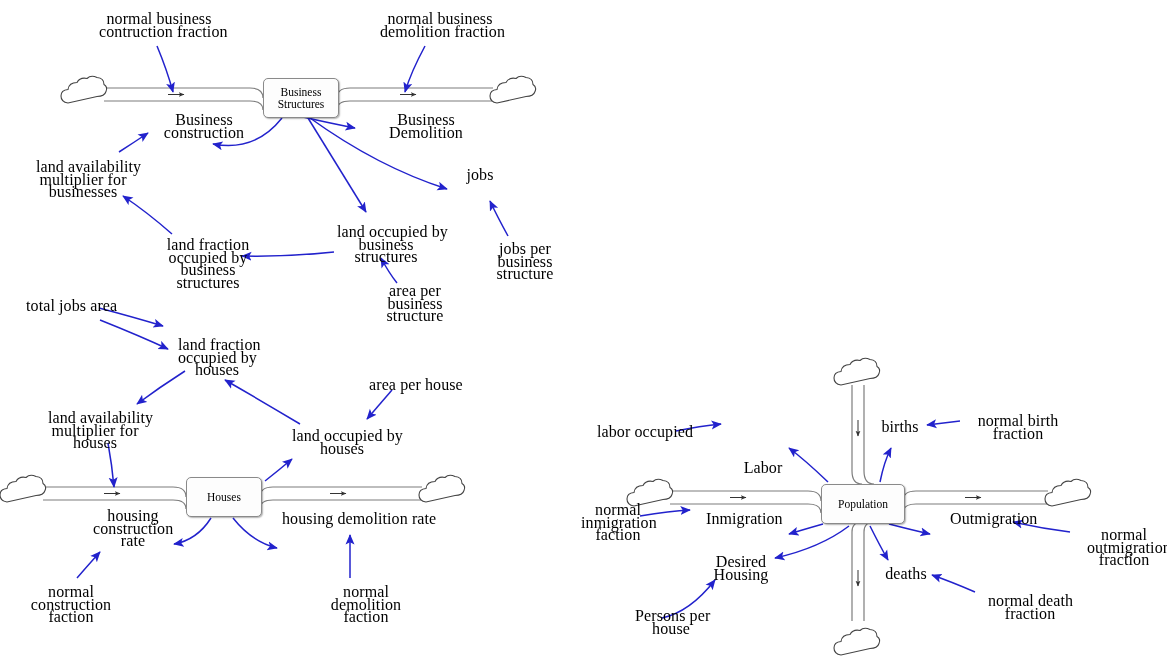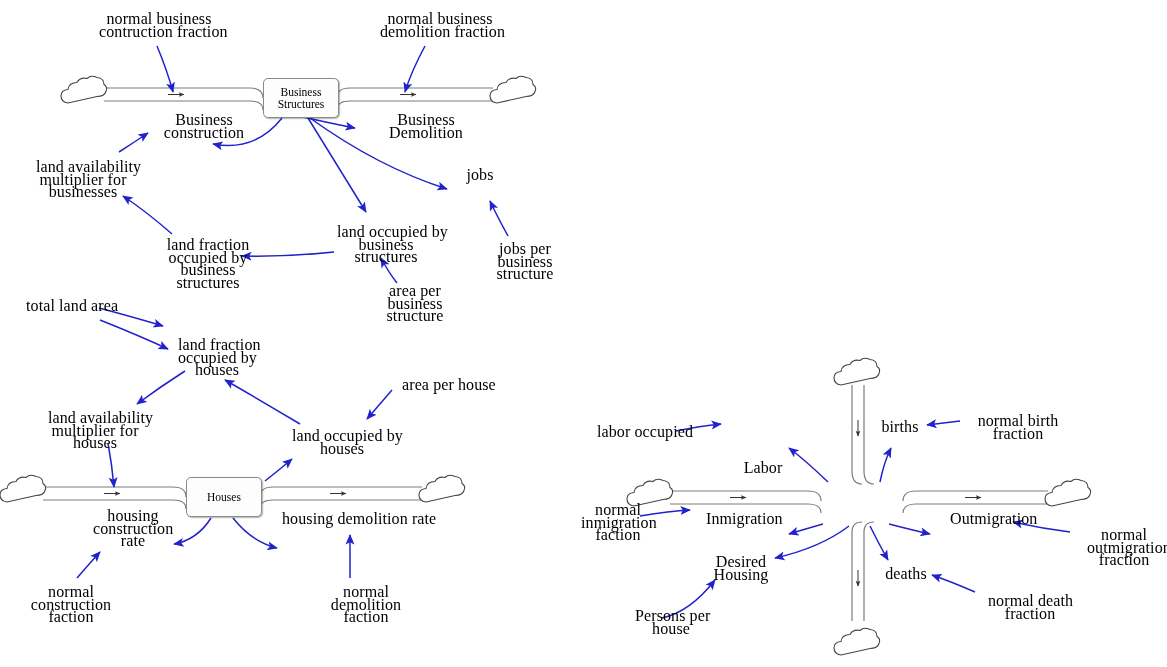--- a/index.html
+++ b/index.html
@@ -163,20 +163,23 @@
 
   <div class="stock" style="left:263px;top:78px;width:74px;height:38px;">
     <span style="white-space:pre-line">Business
 Structures</span>
   </div>
 
   <div class="stock" style="left:186px;top:477px;width:74px;height:38px;">
     <span style="white-space:pre-line">Houses</span>
   </div>
 
+  <div class="stock" style="left:821px;top:484px;width:82px;height:38px;">
+    <span style="white-space:pre-line">Population</span>
+  </div>
 
   <div class="lbl" style="left:99px;top:13px;width:120px;">normal business
 contruction fraction</div>
 
   <div class="lbl" style="left:380px;top:13px;width:120px;">normal business
 demolition fraction</div>
 
   <div class="lbl" style="left:161px;top:114px;width:86px;">Business
 construction</div>
 
@@ -195,31 +198,31 @@
 structures</div>
 
   <div class="lbl" style="left:337px;top:226px;width:98px;">land occupied by
 business
 structures</div>
 
   <div class="lbl" style="left:492px;top:243px;width:66px;">jobs per
 business
 structure</div>
 
-  <div class="lbl" style="left:26px;top:300px;width:82px;">total land area</div>
+  <div class="lbl" style="left:26px;top:300px;width:82px;">total jobs area</div>
 
   <div class="lbl" style="left:383px;top:285px;width:64px;">area per
 business
 structure</div>
 
   <div class="lbl" style="left:178px;top:339px;width:78px;">land fraction
 occupied by
 houses</div>
 
-  <div class="lbl" style="left:402px;top:379px;width:86px;">area per house</div>
+  <div class="lbl" style="left:369px;top:379px;width:86px;">area per house</div>
 
   <div class="lbl" style="left:48px;top:412px;width:94px;">land availability
 multiplier for
 houses</div>
 
   <div class="lbl" style="left:292px;top:430px;width:100px;">land occupied by
 houses</div>
 
   <div class="lbl" style="left:93px;top:510px;width:80px;">housing
 construction

